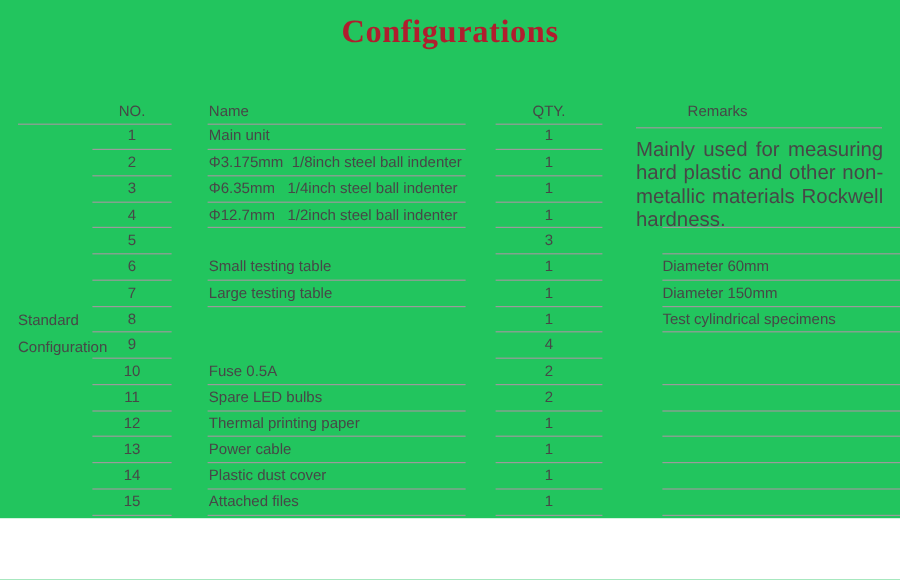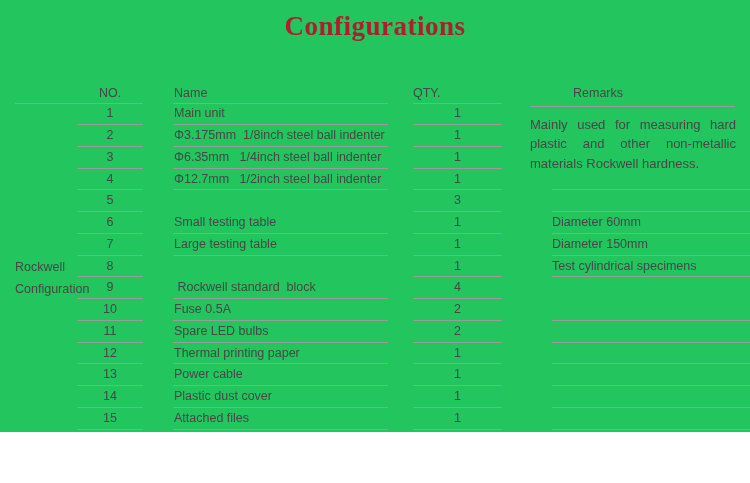--- a/index.html
+++ b/index.html
@@ -10,21 +10,21 @@
   .title {
     position:absolute; top:11px; left:0; width:750px; margin:0;
     text-align:center; font-family:"Liberation Serif", serif;
     font-size:27px; font-weight:bold; letter-spacing:0.5px;
   }
   .hdr {
     position:absolute; top:84px; height:18px; font-size:12.5px; line-height:18px;
   }
   .hdr-no      { left:77px;  width:66px;  text-align:center; }
   .hdr-name    { left:174px; width:214px; }
-  .hdr-qty     { left:413px; width:89px;  text-align:left; }
+  .hdr-qty     { left:413px; width:89px;  text-align:center; }
   .hdr-remarks { left:530px; width:205px;margin-left:43px; }
 
   .hline { position:absolute; height:1px; background:#9b9b9b; }
   .hl-left    { left:15px;  width:128px; top:103px; }
   .hl-name    { left:173px; width:215px; top:103px; }
   .hl-qty     { left:413px; width:89px;  top:103px; }
   .hl-remarks { left:530px; width:205px; top:106px; }
   .hl-bottom-left { left:15px; width:63px; top:451px; }
 
   .rows { position:absolute; left:0; top:103.25px; width:750px; }
@@ -39,21 +39,21 @@
   .c-qty  { left:413px; width:89px;  text-align:center; }
   .c-rem  { left:530px; width:205px;margin-left:22px; }
   .c-rem.no-rule { border-bottom:none; }
 
   .group-label {
     position:absolute; left:15px; top:256px; width:75px;
     font-size:12.5px; line-height:22px; color:#474747;
   }
   .merged-remark {
     position:absolute; left:530px; top:115px; width:206px;
-    font-size:13px; line-height:19.3px; color:#474747;
+    font-size:17px; line-height:19.3px; color:#474747;
     text-align:justify;
   }
 </style>
 </head>
 <body>
 
 <div class="page">
 
   <h1 class="title" style="color: rgb(176, 30, 46);">Configurations</h1>
 
@@ -64,21 +64,21 @@
     <div class="hdr hdr-qty">QTY.</div>
     <div class="hdr hdr-remarks">Remarks</div>
 
     <div class="hline hl-left"></div>
     <div class="hline hl-name"></div>
     <div class="hline hl-qty"></div>
     <div class="hline hl-remarks"></div>
     <div class="hline hl-bottom-left"></div>
 
     <div class="group-label">
-      <div>Rockwell</div>
+      <div>Standard</div>
       <div>Configuration</div>
     </div>
 
     <div class="merged-remark">Mainly used for measuring hard plastic and other non-metallic materials Rockwell hardness.</div>
 
     <div class="rows" id="rows">
         <div class="row">
           <div class="cell c-no">1</div>
           <div class="cell c-name">Main unit</div>
           <div class="cell c-qty">1</div>
@@ -119,21 +119,20 @@
           <div class="cell c-qty">1</div>
           <div class="cell c-rem">Diameter 150mm</div>
         </div>
         <div class="row">
           <div class="cell c-no">8</div>
           <div class="cell c-qty">1</div>
           <div class="cell c-rem">Test cylindrical specimens</div>
         </div>
         <div class="row">
           <div class="cell c-no">9</div>
-          <div class="cell c-name"> Rockwell standard  block</div>
           <div class="cell c-qty">4</div>
         </div>
         <div class="row">
           <div class="cell c-no">10</div>
           <div class="cell c-name">Fuse 0.5A</div>
           <div class="cell c-qty">2</div>
           <div class="cell c-rem"></div>
         </div>
         <div class="row">
           <div class="cell c-no">11</div>

